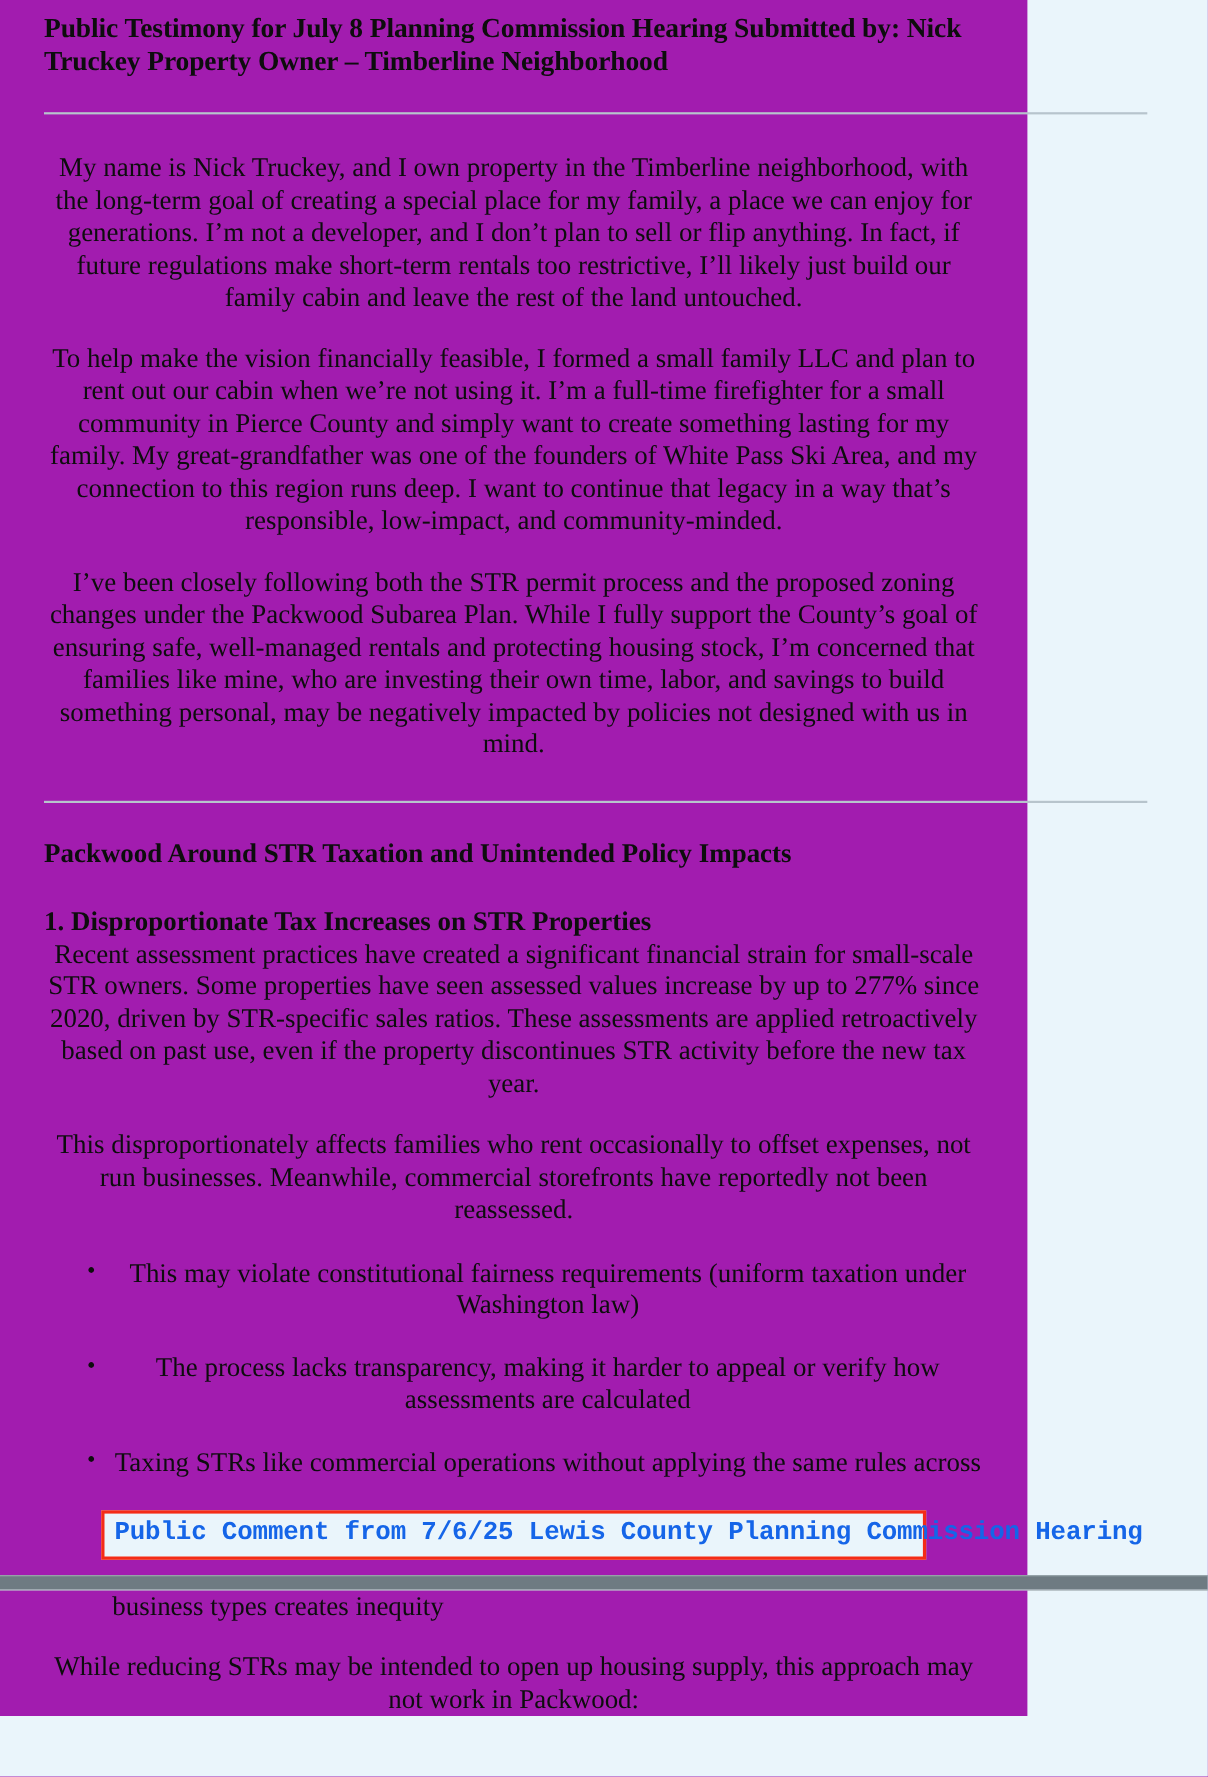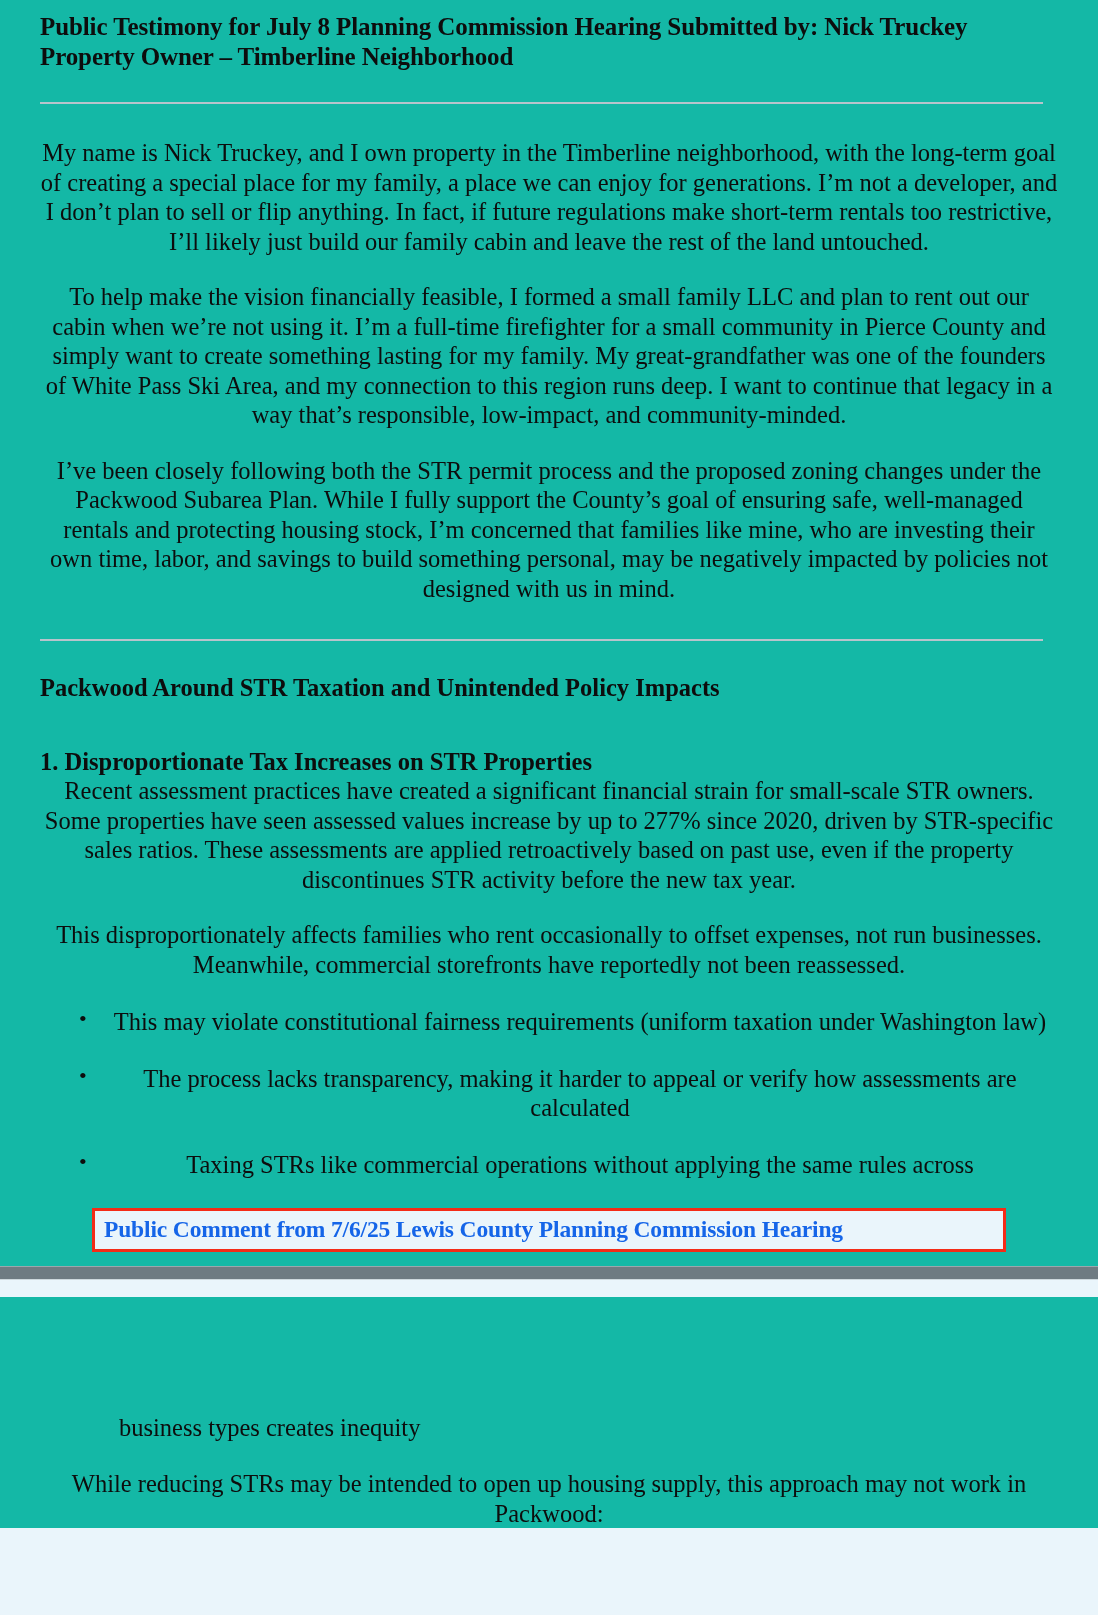--- a/index.html
+++ b/index.html
@@ -9,24 +9,24 @@
   body {
     width: 1098px;
     min-height: 1615px;
     background: #eaf5fb;
     font-family: "Liberation Serif", "DejaVu Serif", serif;
     color: #0d0d0d;
     -webkit-font-smoothing: antialiased;
   }
 
   .page {
-    background: #14b8a6;
+    background: #a21caf;
     padding: 0 40px;
     box-sizing: border-box;
-    width: 1098px;
+    width: 934px;
   }
 
   .page-one {
     padding-top: 8px;
     padding-bottom: 14px;
   }
 
   .doc-title {
     font-size: 25px;
     font-weight: bold;
@@ -62,21 +62,21 @@
   h2.section-heading {
     font-size: 24.5px;
     font-weight: bold;
     margin: 32px 0 0 0;
     line-height: 1.2;
   }
 
   h3.sub-heading {
     font-size: 24.5px;
     font-weight: bold;
-    margin: 44px 0 0 0;
+    margin: 32px 0 0 0;
     line-height: 1.2;
   }
 
   h3.sub-heading + p.body-text {
     margin-top: 0;
   }
 
   ul.bullets {
     margin: 28px 0 0 0;
     padding-left: 62px;
@@ -112,21 +112,21 @@
   }
 
   .callout {
     border: 3px solid #f42c17;
     background: #eaf5fb;
     padding: 5px 9px 7px 9px;
     box-sizing: border-box;
   }
 
   .callout-text {
-    font-family: Liberation Serif, serif;
+    font-family: Liberation Mono, monospace;
     font-size: 23.5px;
     font-weight: bold;
     color: #1565e8;
     line-height: 1.12;
     letter-spacing: -0.15px;
     white-space: nowrap;
   }
 
   .page-break {
     height: 12px;
@@ -137,23 +137,22 @@
   }
 
   .page-two {
     padding-top: 0;
     padding-bottom: 0;
   }
 
   .page-two .continued-bullet {
     font-size: 24.5px;
     line-height: 1.205;
-    margin: 17px;
+    margin: 0;
     padding-left: 62px;
-    padding-top: 116px;
   }
 
   .page-two h3.sub-heading {
     margin-top: 32px;
   }
 </style>
 </head>
 <body>
 
 <div class="page page-one">

